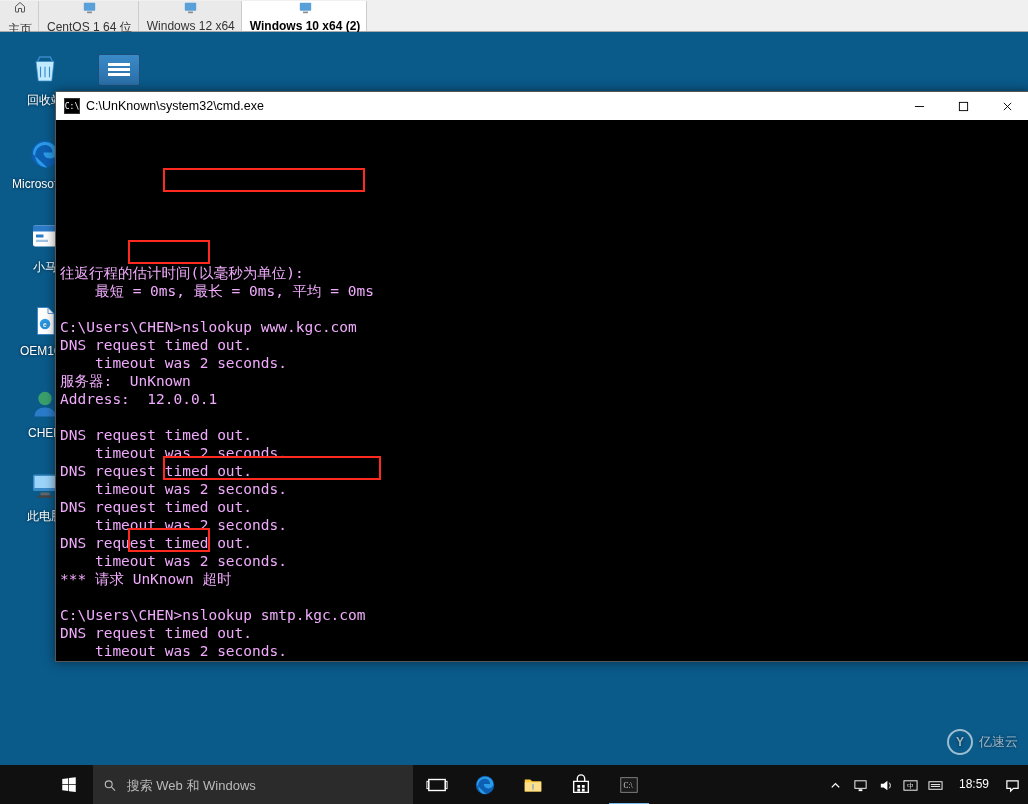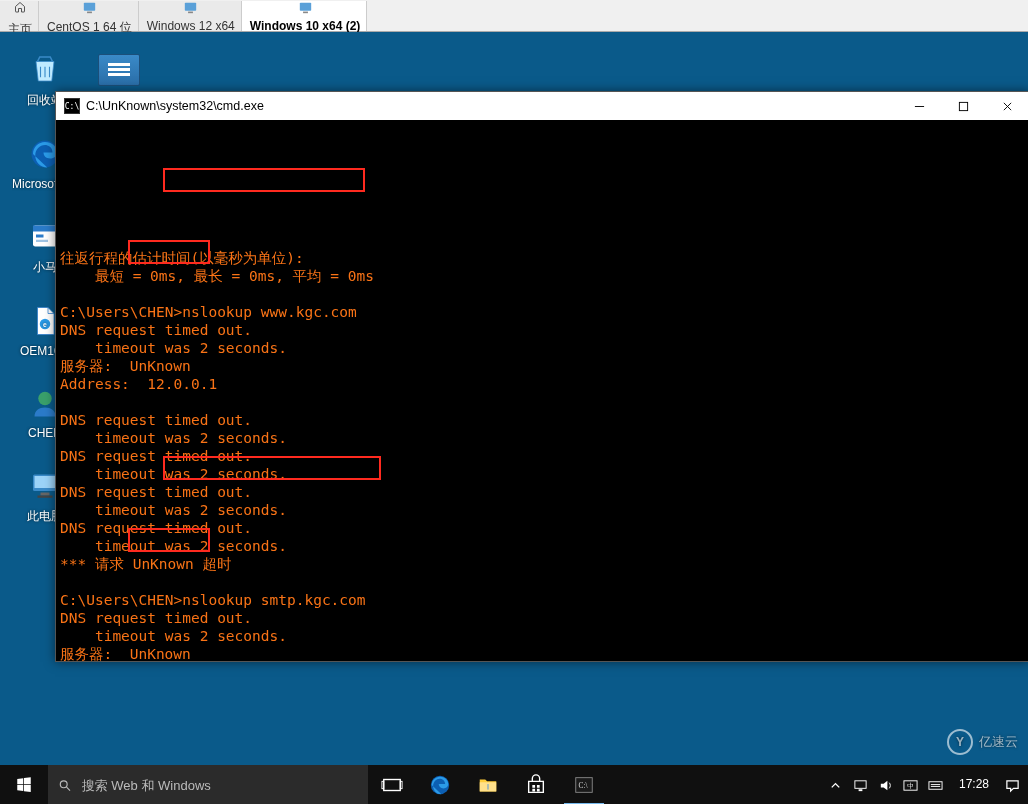--- a/index.html
+++ b/index.html
@@ -117,25 +117,25 @@
     color: #000;
   }
   .cmd-titlebar .cmd-icon { width:14px; height:14px; background:#000; border:1px solid #333; margin-right:6px; display:flex; align-items:center; justify-content:center; color:#fff; font-size:8px; font-family:Consolas,monospace;}
   .cmd-titlebar .spacer { flex:1; }
   .cmd-titlebar .winbtn {
     width: 44px; height: 28px; display:flex; align-items:center; justify-content:center;
     cursor:pointer; color:#333;
   }
   .cmd-body {
     position:relative;
-    padding: 3px 4px;
+    padding: 18px 4px;
     font-family: "NSimSun", "SimSun", Consolas, monospace;
     font-size: 14.5px;
     line-height: 18px;
-    color: #f97316;
+    color: #f0abfc;
     white-space: pre;
     overflow:hidden;
     height: calc(100% - 28px);
     box-sizing:border-box;
   }
   .hl {
     position:absolute;
     border: 2px solid #ff2a1f;
     box-sizing:border-box;
     pointer-events:none;
@@ -143,20 +143,21 @@
 
   
   .taskbar {
     position: absolute;
     left: 0; right:0; bottom:0;
     height: 40px;
     background: #101010;
     display:flex;
     align-items:stretch;
     color:#fff;
+    padding-left:45px;
   }
   .start-btn {
     width: 48px; display:flex; align-items:center; justify-content:center; cursor:pointer;
   }
   .start-btn svg { width:18px; height:18px; }
   .search-box {
     flex: 0 0 300px;
     background:#2b2b2b;
     display:flex; align-items:center; gap:8px;
     padding: 0 10px;
@@ -418,21 +419,21 @@
             <text x="8" y="11" font-size="7" fill="#fff" text-anchor="middle">中</text>
           </svg>
         </span>
       <span class="tray-icon">
           <svg viewBox="0 0 16 16">
             <rect x="1" y="4" width="14" height="8" fill="none" stroke="#fff"></rect>
             <line x1="3" y1="7" x2="13" y2="7" stroke="#fff"></line>
             <line x1="3" y1="9" x2="13" y2="9" stroke="#fff"></line>
           </svg>
         </span>
-      <span class="clock">17:28</span>
+      <span class="clock">18:59</span>
       <span class="tray-icon">
           <svg viewBox="0 0 16 16">
             <path d="M2 3h12v8H9l-3 3v-3H2z" fill="none" stroke="#fff" stroke-width="1.3"></path>
           </svg>
         </span>
     </div>
   </div>
 
 </div>
 

